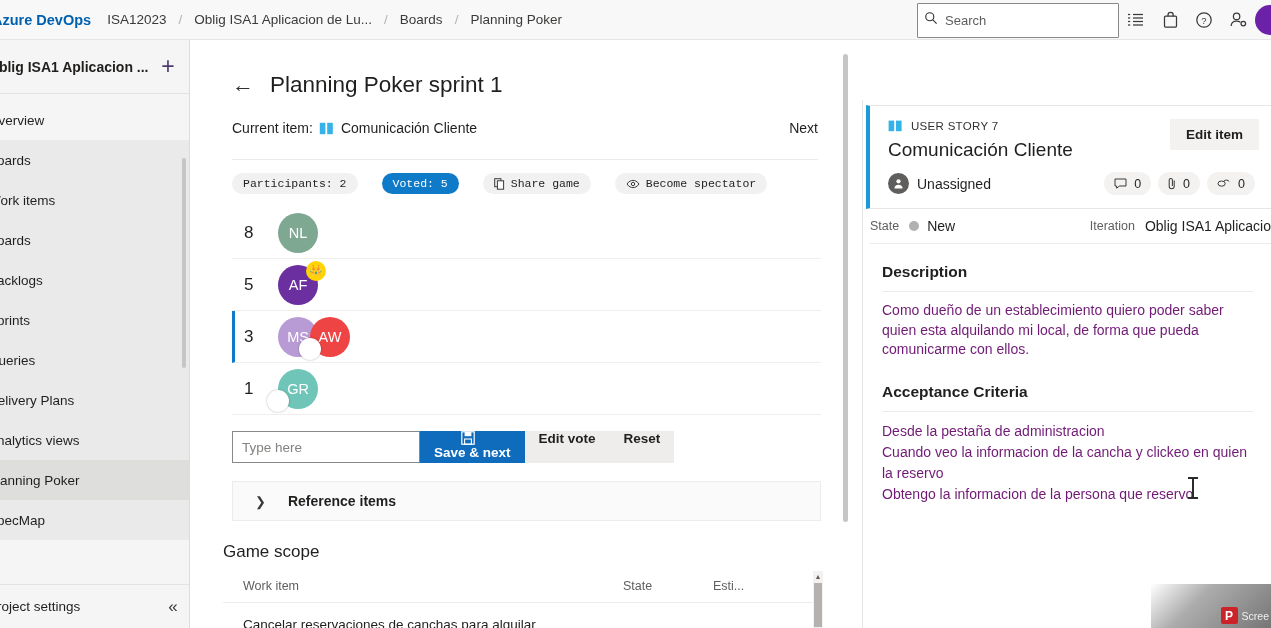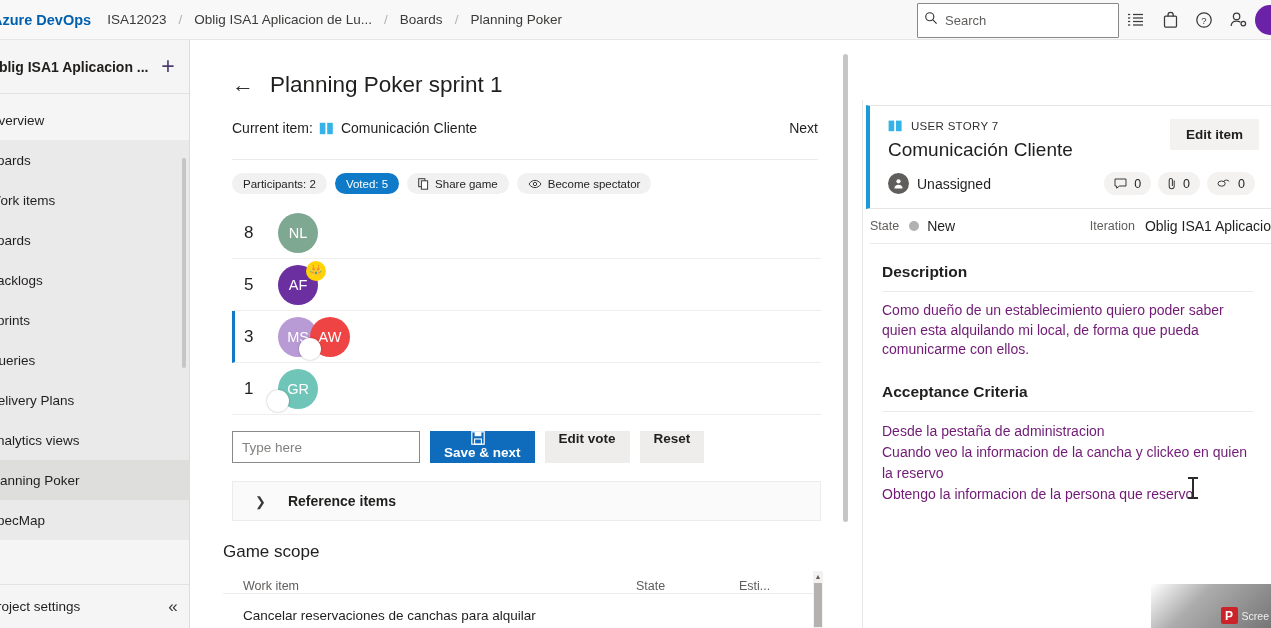--- a/index.html
+++ b/index.html
@@ -108,21 +108,21 @@
     display: flex; align-items: center; margin: 22px 44px 0 41px;
     padding-bottom: 23px; border-bottom: 1px solid #edebe9;
   }
   .curitem-lbl { font-size: 14px; color: #201f1e; }
   .book-icon { margin: 0 7px 0 6px; display: flex; }
   .curitem-val { font-size: 14px; color: #201f1e; }
   .next-link {
     margin-left: auto; font-size: 14px; color: #201f1e; cursor: pointer;
   }
 
-  .chips { display: flex; align-items: center; gap: 8px; margin: 13px 0 0 41px; }
+  .chips { display: flex; align-items: center; gap: 24px; margin: 13px 0 0 41px; font-family: Liberation Mono, monospace; }
   .chip {
     height: 21px; border-radius: 11px; background: #f1f1f1;
     display: flex; align-items: center; padding: 0 11px;
     font-size: 11.5px; color: #252423; cursor: pointer; white-space: nowrap;
   }
   .chip.blue { background: #0f7ac8; color: #fff; }
   .chip .ci { margin-right: 6px; display: flex; }
 
   .cardlist { margin: 13px 41px 0 41px; }
   .cardrow {
@@ -144,21 +144,21 @@
     border-radius: 50%; background: #ffd400; display: flex;
     align-items: center; justify-content: center; font-size: 11px;
   }
   .pencil {
     position: absolute; width: 22px; height: 22px; border-radius: 50%;
     background: #fff; display: flex; align-items: center;
     justify-content: center; box-shadow: 0 0 2px rgba(0,0,0,.35);
     font-size: 11px;
   }
 
-  .actionrow { display: flex; align-items: center; gap: 10px; margin: 16px 0 0 41px; }
+  .actionrow { display: flex; align-items: center; margin: 16px 0 0 41px; }
   .typebox {
     width: 188px; height: 32px; border: 1px solid #8a8886; background: #fff;
     display: flex; align-items: center; padding: 0 9px;
   }
   .typebox .ph { font-size: 13.5px; color: #84827f; }
   .btn {
     height: 32px; padding: 0 14px; display: flex; align-items: center;
     font-size: 13.5px; cursor: pointer; border: none;
     font-family: "Liberation Sans", sans-serif;
     flex-direction: column;
@@ -172,21 +172,21 @@
     border: 1px solid #ececec; display: flex; align-items: center;
     padding-left: 22px; cursor: pointer;
   }
   .chev { font-size: 13px; color: #3b3a39; margin-right: 22px; }
   .ref-lbl { font-size: 14px; color: #201f1e; font-weight: bold; }
 
   .gs-title { font-size: 17px; color: #201f1e; margin: 21px 0 0 32px; }
   .gs-table { margin: 17px 0 0 32px; width: 600px; position: relative; }
   .gs-head {
     display: flex; font-size: 12.5px; color: #605e5c;
-    padding-bottom: 0; border-bottom: 1px solid #ededed; gap: 13px;
+    padding-bottom: 9px; border-bottom: 1px solid #ededed;
   }
   .gs-c1 { width: 400px; padding-left: 20px; }
   .gs-c2 { width: 90px; }
   .gs-c3 { width: 60px; }
   .gs-row {
     display: flex; font-size: 13.5px; color: #201f1e; padding-top: 14px;
   }
   .inner-scroll {
     position: absolute; right: 0; top: -8px; width: 10px; height: 70px;
     background: #f3f2f1;

